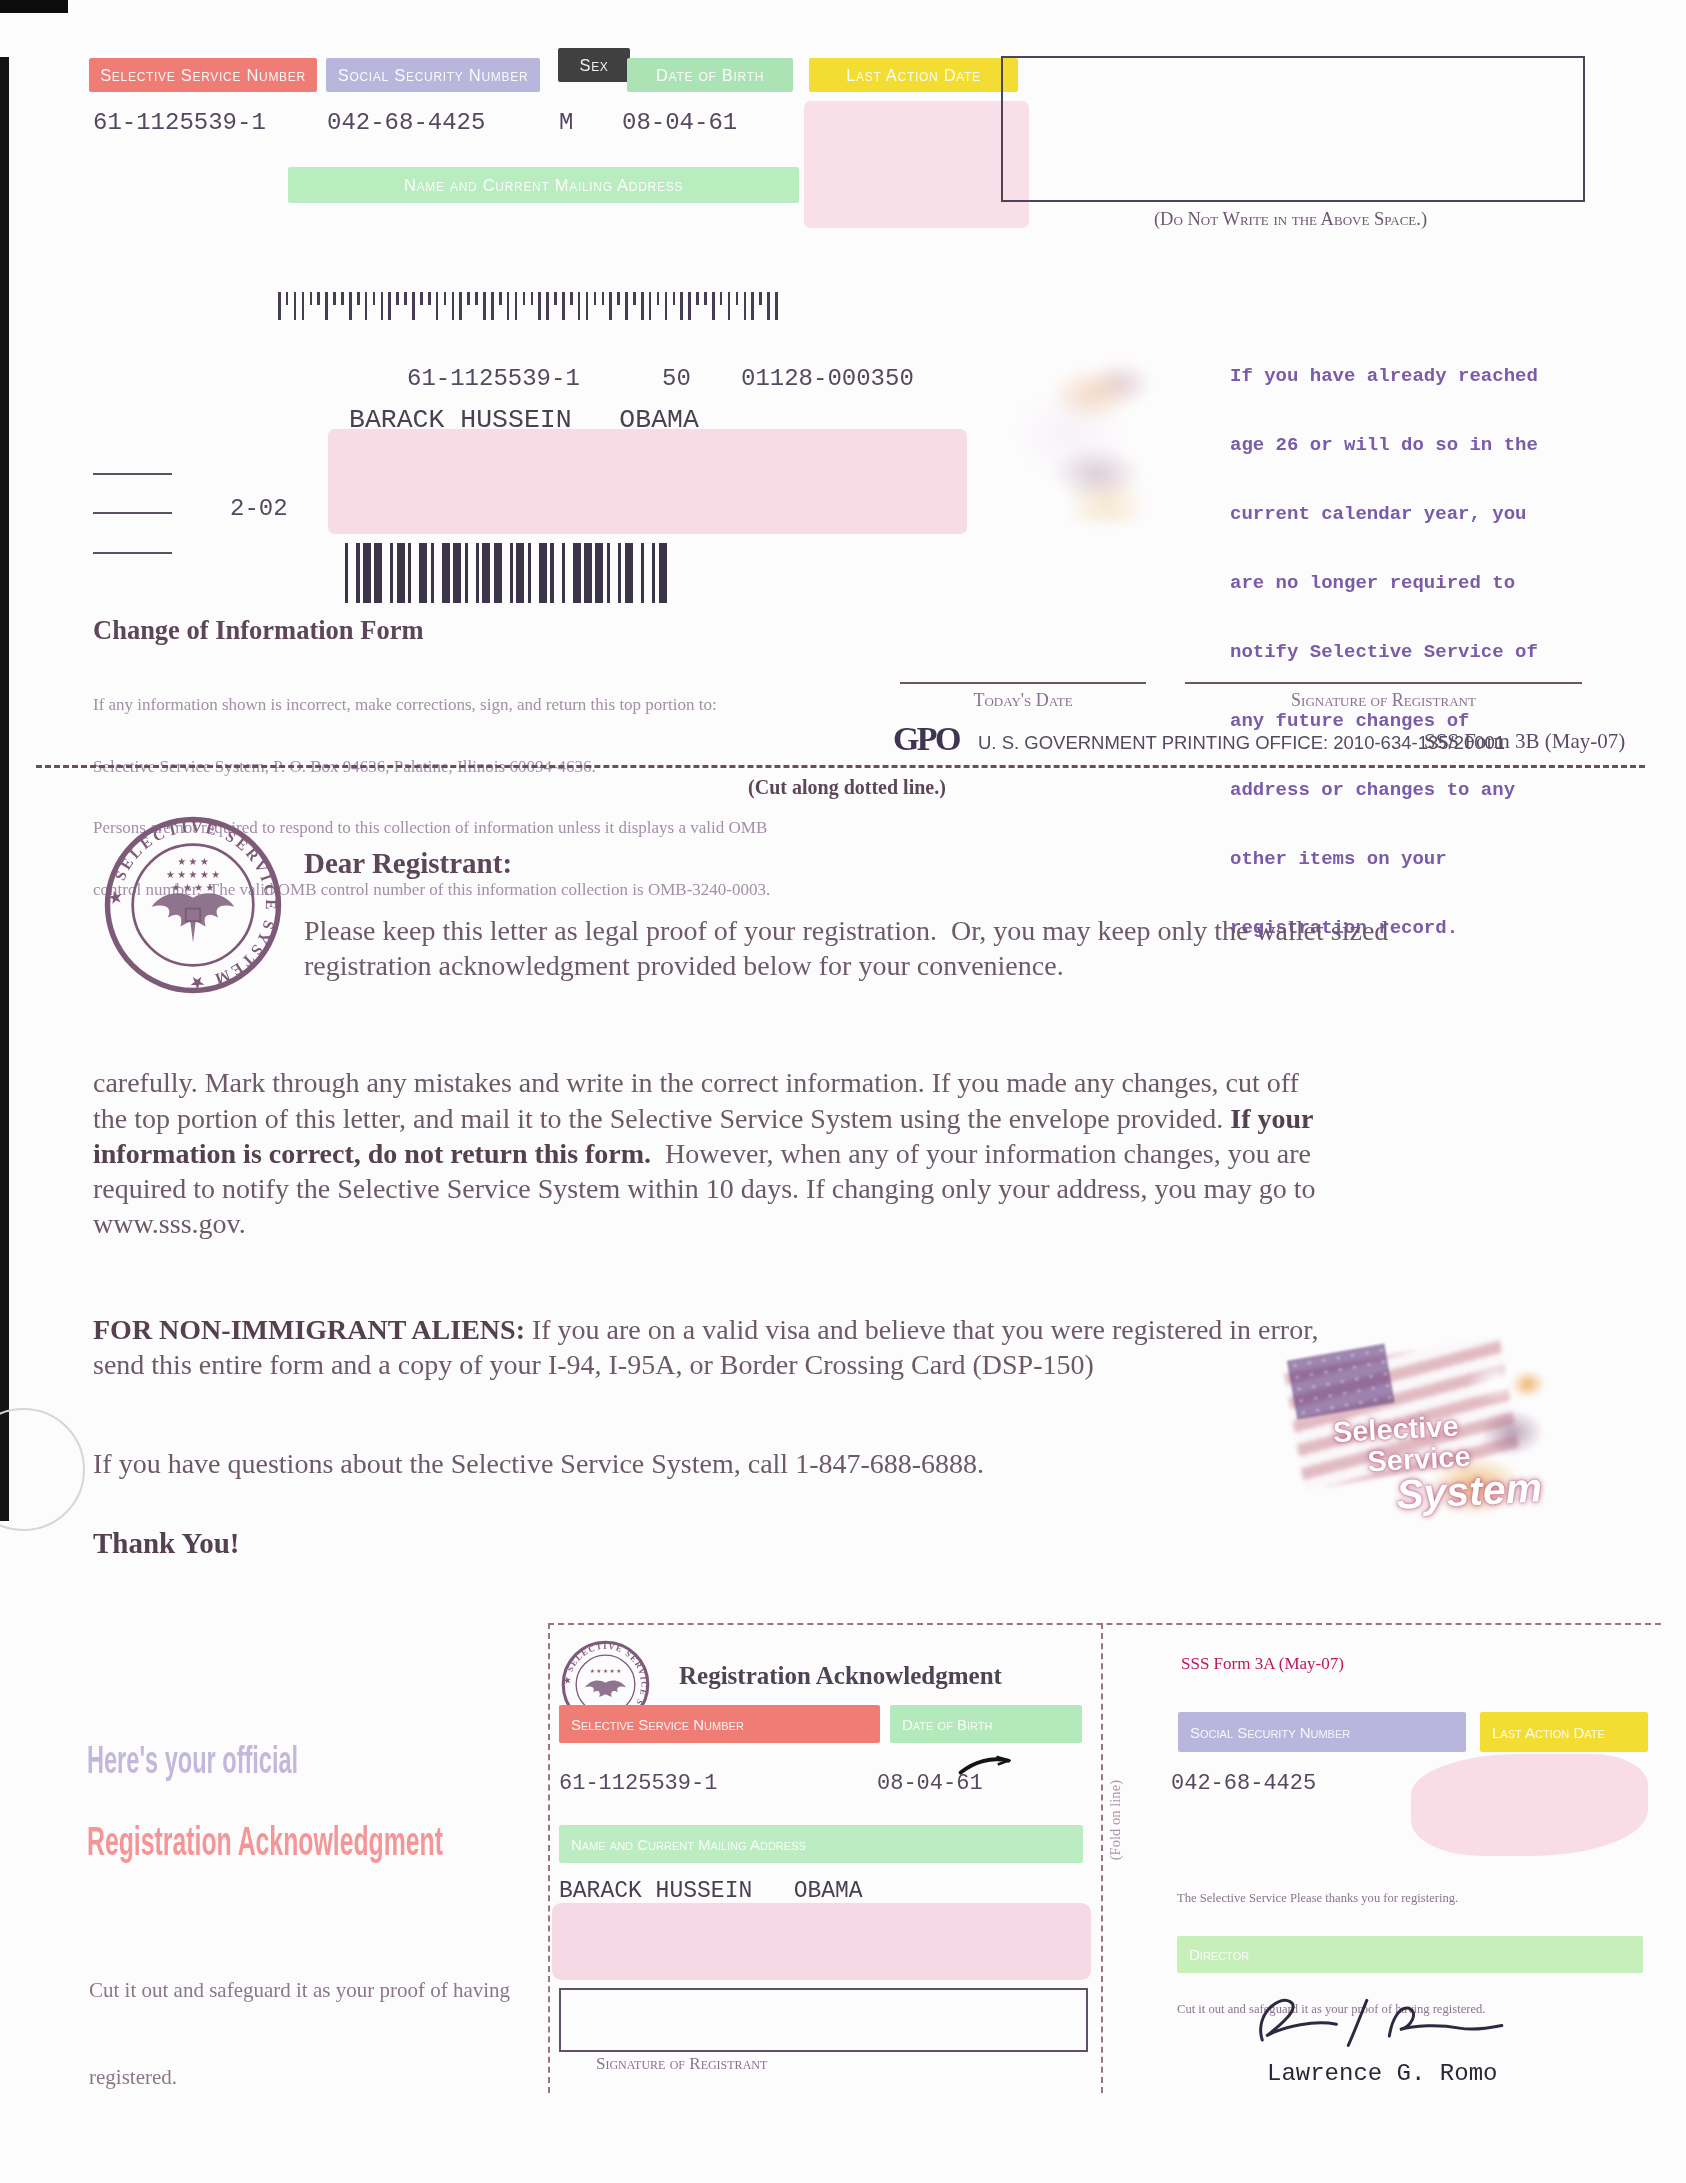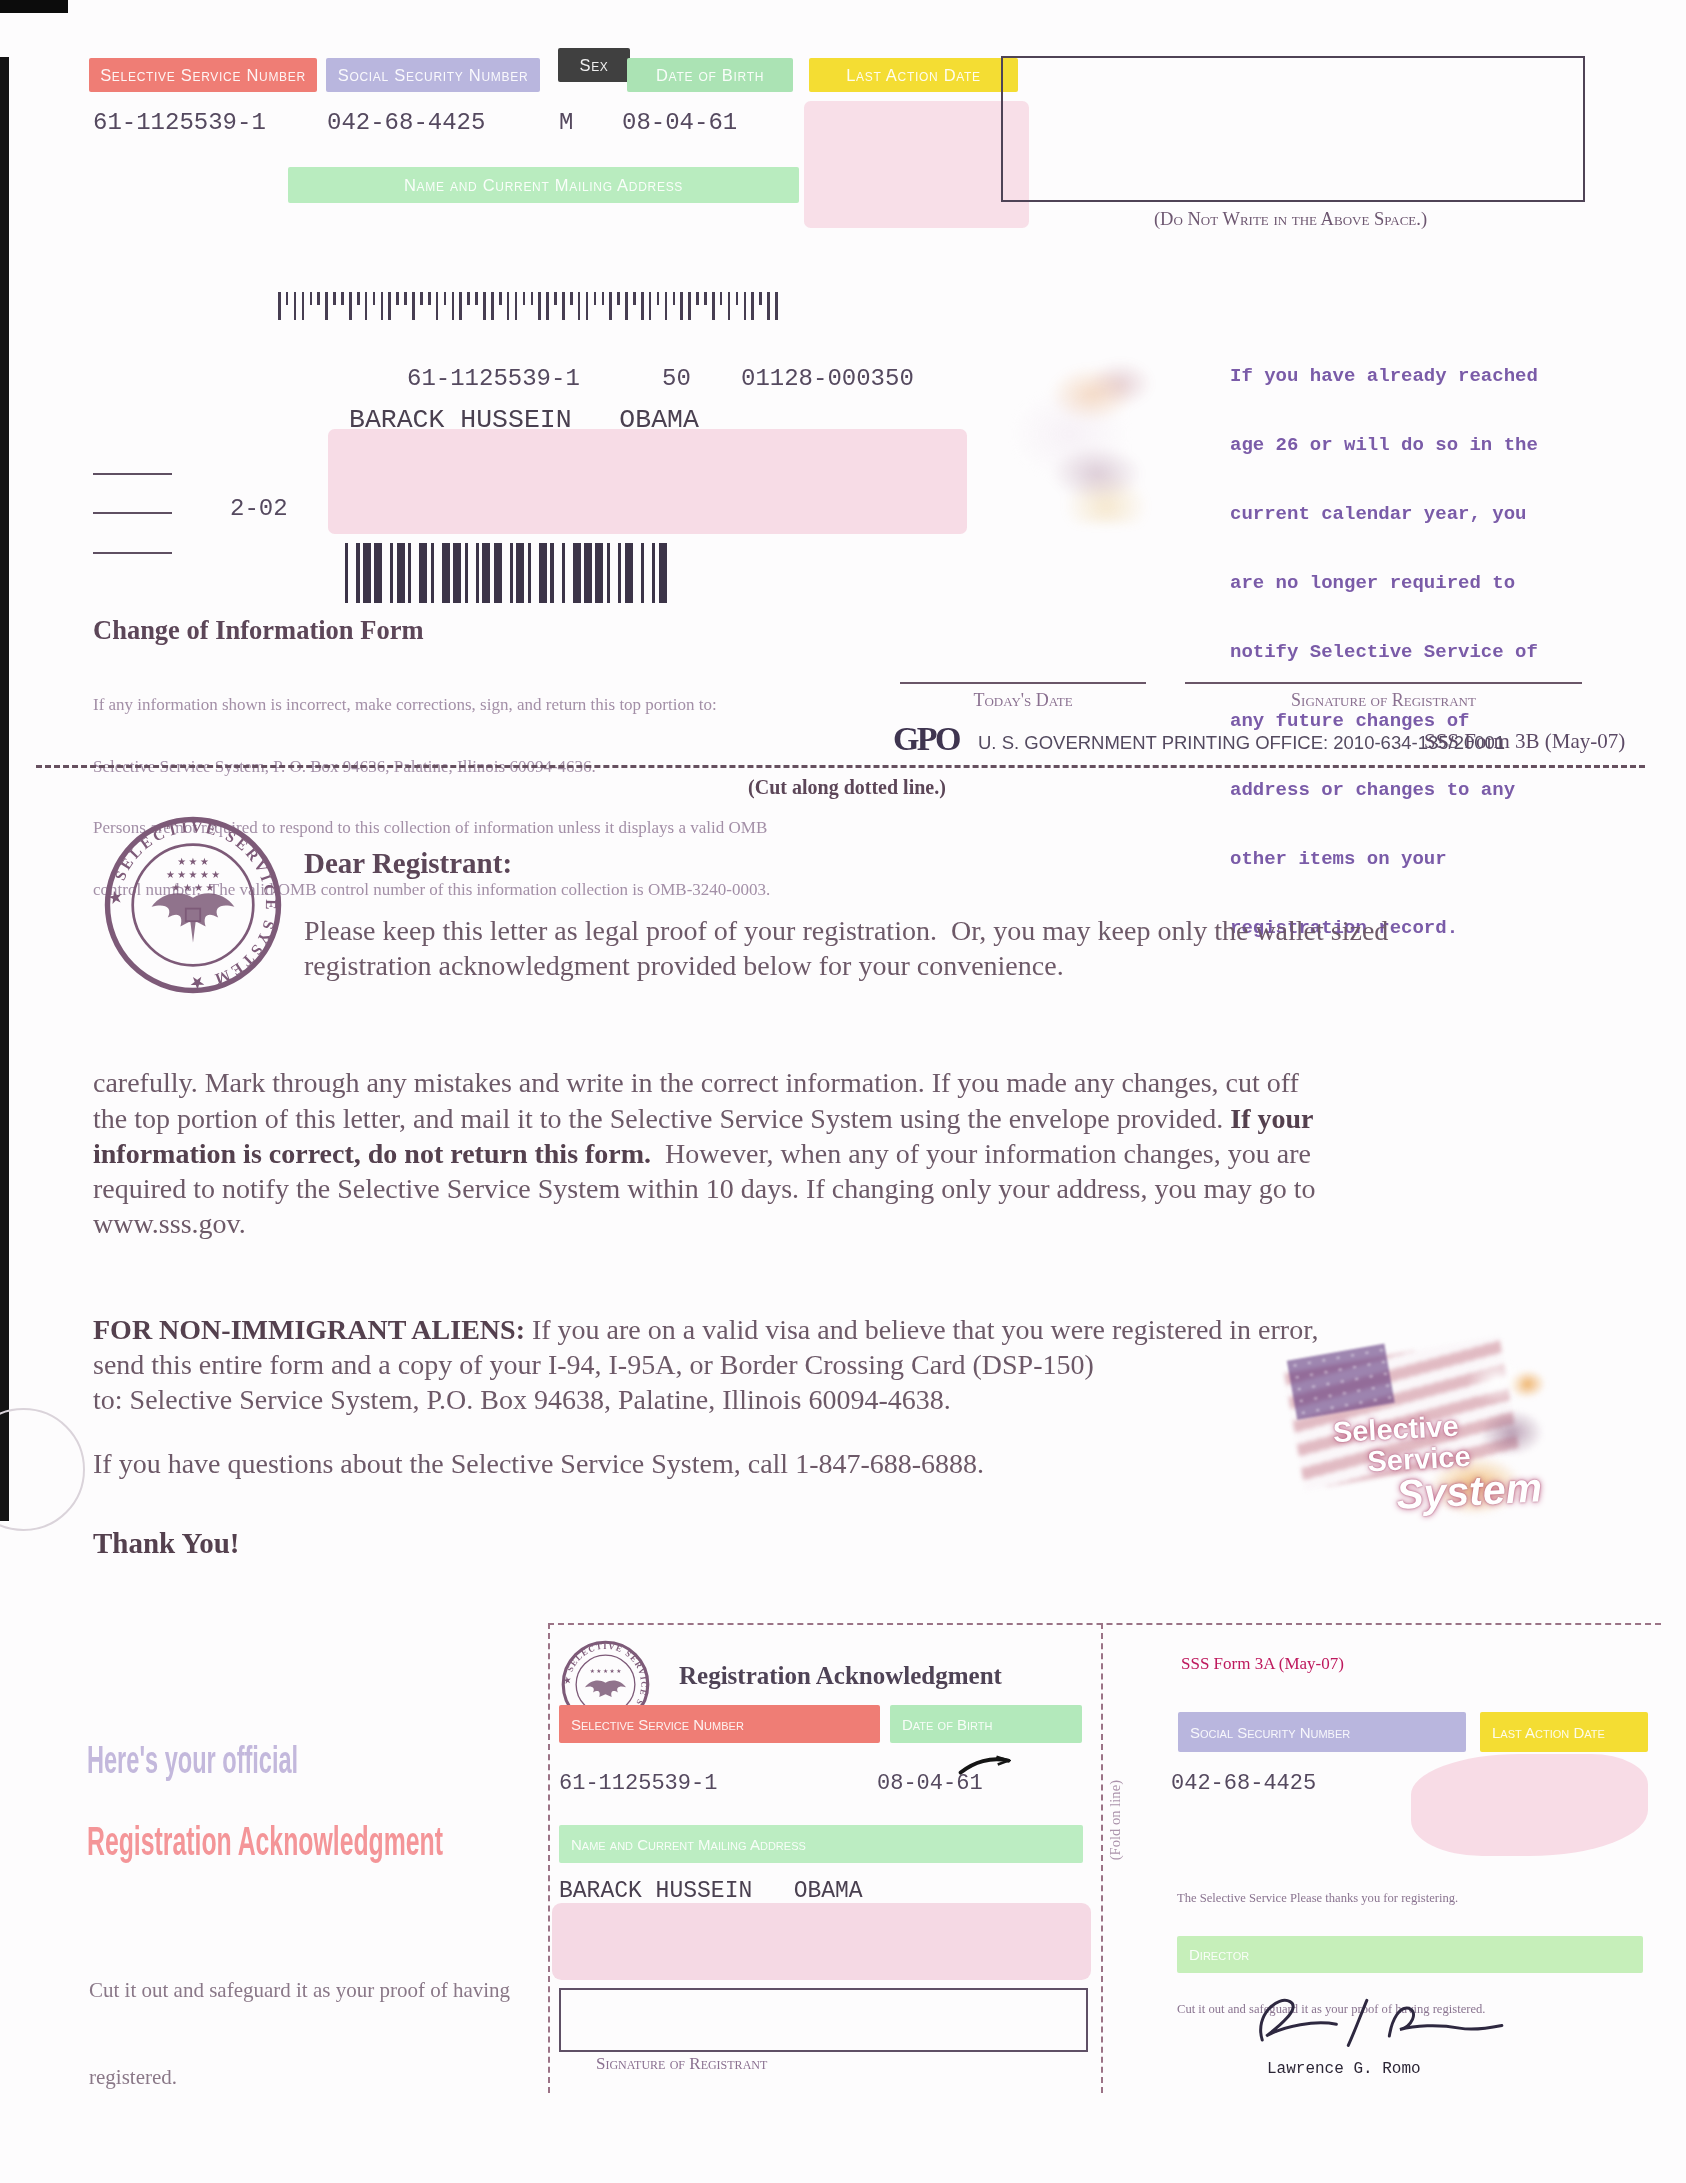--- a/index.html
+++ b/index.html
@@ -113,21 +113,21 @@
   .pen-mark{left:958px;top:1754px;width:53px;height:22.5px;}
   .pink-lad2{left:1411px;top:1754px;width:237px;height:102px;background:#f8dce6;
              border-radius:46% 24% 50% 30%/40% 30% 45% 35%;}
   .card-name{left:559px;top:1878px;font-size:23px;color:#4a4050;}
   .pink-card{left:552px;top:1903px;width:539px;height:77px;border-radius:9.3px;background:#f5d9e4;}
   .sig-box{left:559px;top:1988px;width:525px;height:60px;border:2.6px solid #5f5066;}
   .sig-caption{left:596px;top:2054px;font-variant:small-caps;font-size:17px;color:#8a7090;}
   .card-thanks{left:1177px;top:1852px;font-size:12.6px;line-height:18.5px;color:#8a7490;}
   .chip-dir{left:1177px;top:1936px;width:454px;height:37px;background:#c6efba;}
   .dir-sig{left:1249px;top:1987px;width:278px;height:73px;}
-  .dir-name{left:1267px;top:2060px;font-size:16px;color:#2c2636;}
+  .dir-name{left:1267px;top:2060px;font-size:24px;color:#2c2636;}
   svg text{font-family:"Liberation Serif",serif;}
 </style>
 </head>
 <body>
 
 <div id="page">
 
   <div class="abs corner-bar"></div>
   <div class="abs edge-strip"></div>
   <div class="abs watermark-c"></div>
@@ -350,21 +350,20 @@
   <div class="abs bodyline pre" style="left:304px;top:950px;">registration acknowledgment provided below for your convenience.</div>
 
   <div class="abs bodyline pre" style="left:93px;top:1067px;">carefully. Mark through any mistakes and write in the correct information. If you made any changes, cut off</div>
   <div class="abs bodyline pre" style="left:93px;top:1103px;"><span>the top portion of this letter, and mail it to the Selective Service System using the envelope provided. </span><span class="bold">If your</span></div>
   <div class="abs bodyline pre" style="left:93px;top:1138px;"><span class="bold">information is correct, do not return this form.</span><span>  However, when any of your information changes, you are</span></div>
   <div class="abs bodyline pre" style="left:93px;top:1173px;">required to notify the Selective Service System within 10 days. If changing only your address, you may go to</div>
   <div class="abs bodyline pre" style="left:93px;top:1208px;">www.sss.gov.</div>
 
   <div class="abs bodyline pre" style="left:93px;top:1314px;"><span class="bold">FOR NON-IMMIGRANT ALIENS: </span><span>If you are on a valid visa and believe that you were registered in error,</span></div>
   <div class="abs bodyline pre" style="left:93px;top:1349px;">send this entire form and a copy of your I-94, I-95A, or Border Crossing Card (DSP-150)</div>
-  <div class="abs bodyline pre" style="left:93px;top:1384px;">to: Selective Service System, P.O. Box 94638, Palatine, Illinois 60094-4638.</div>
 
   <div class="abs flag-badge">
     <div class="fb-flag"></div>
     <div class="fb-canton"></div>
     <div class="fb-eagle"></div>
     <div class="fb-orange"></div>
     <div class="fb-text fb-t1">Selective</div>
     <div class="fb-text fb-t2">Service</div>
     <div class="fb-text fb-t3">System</div>
   </div>

